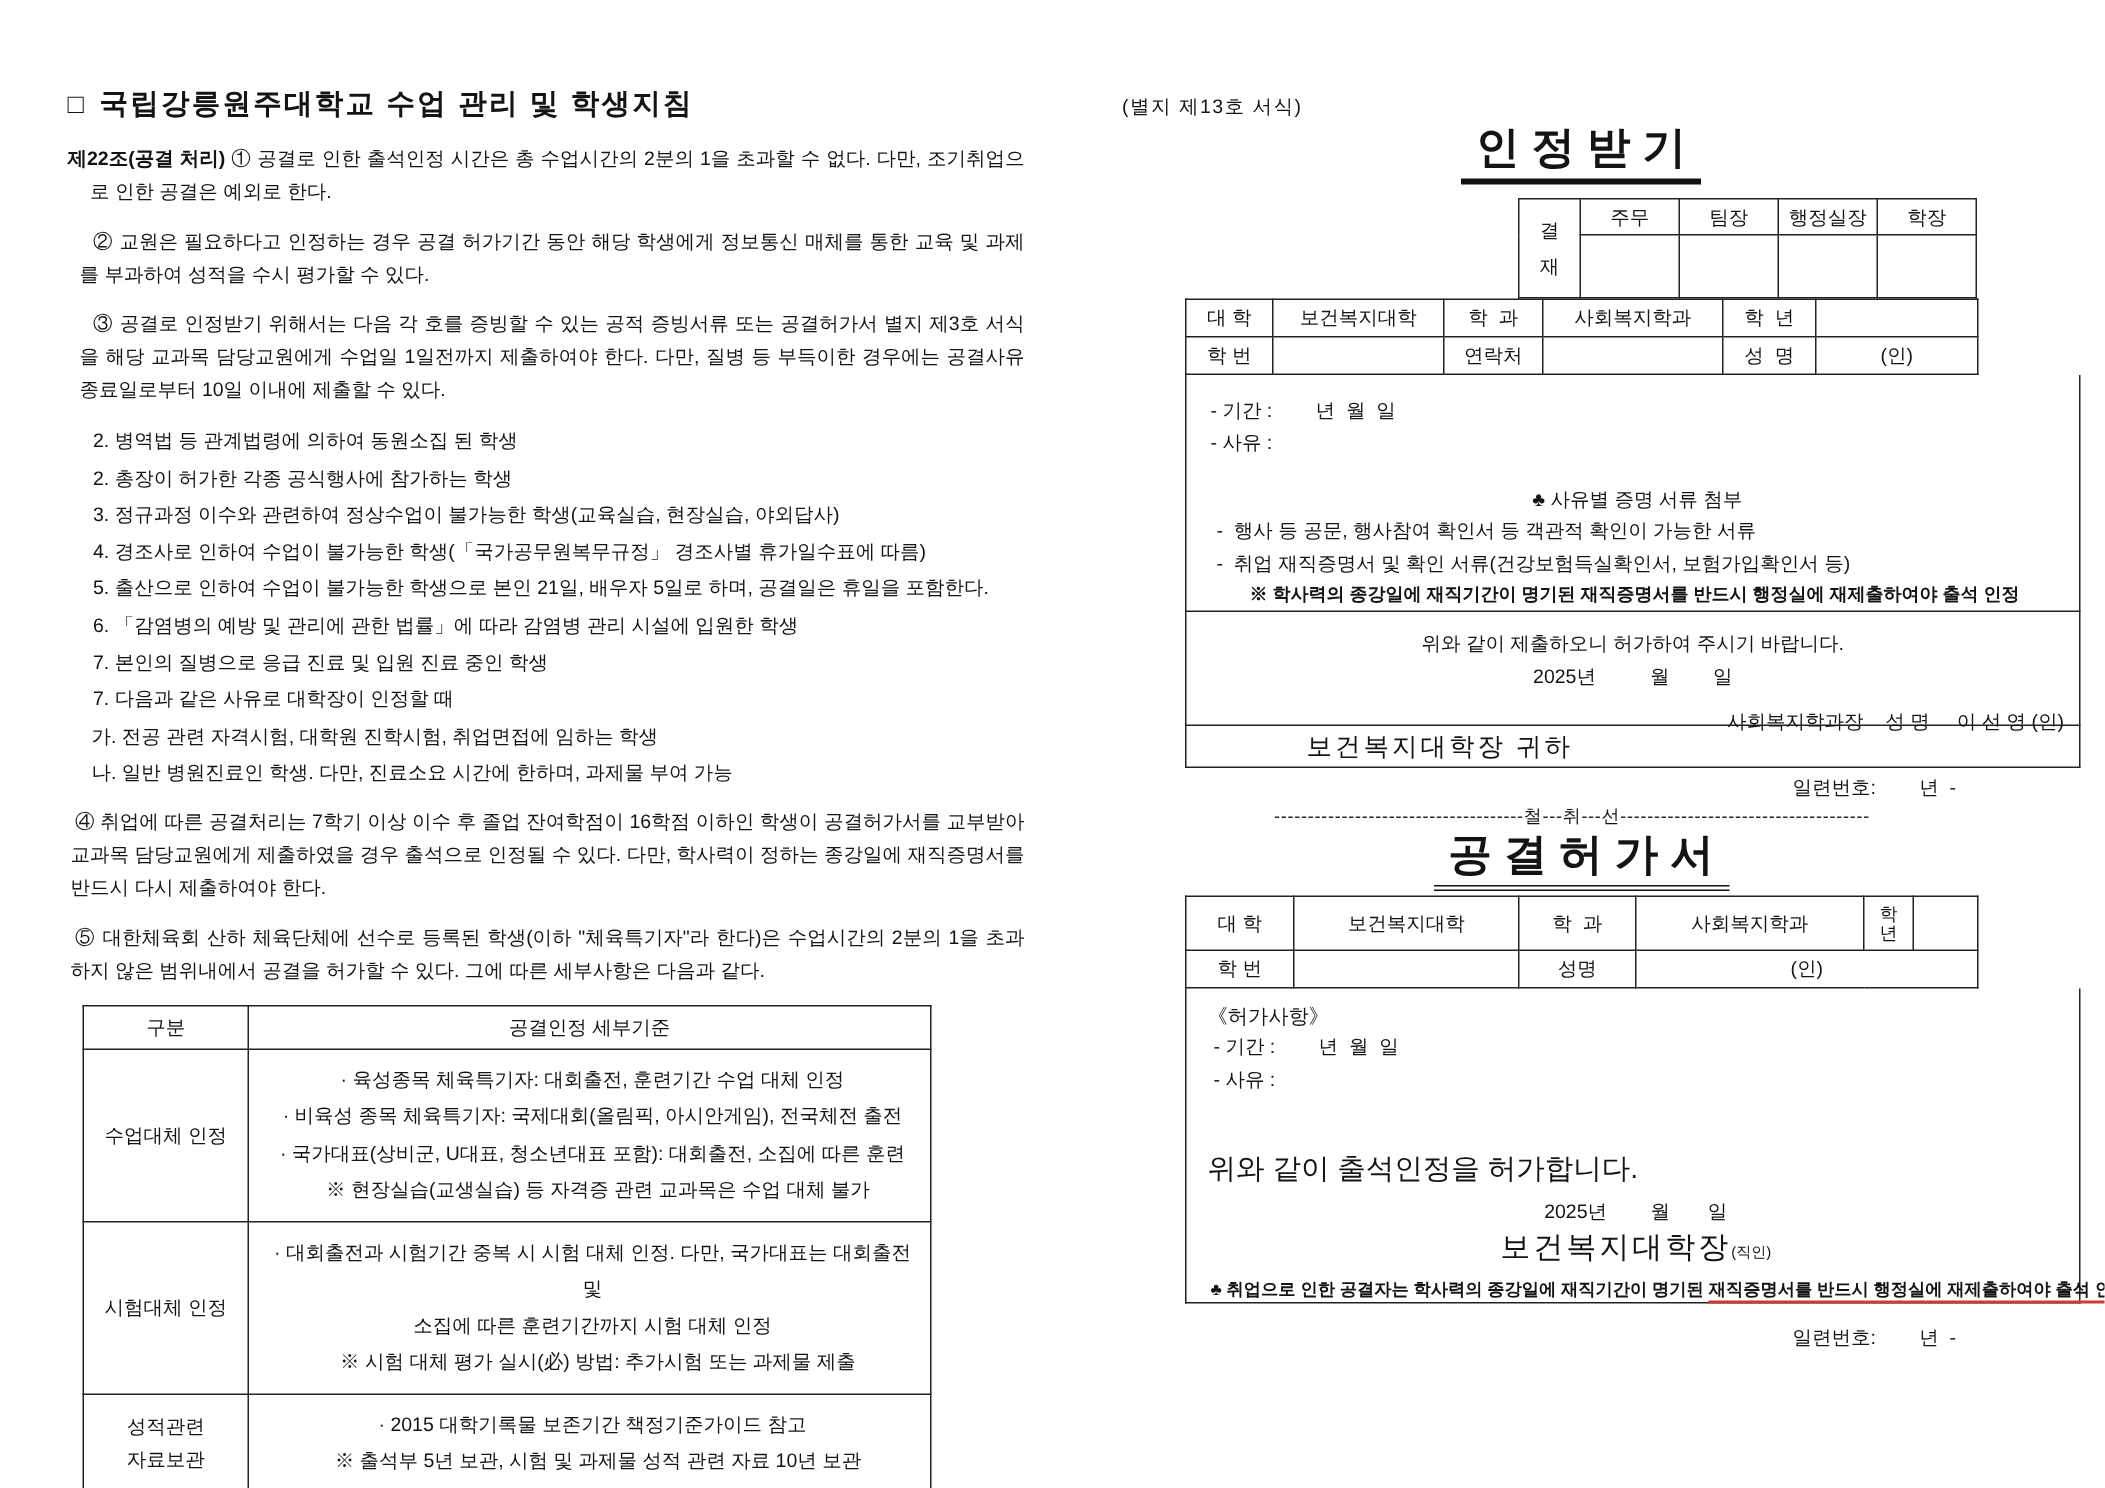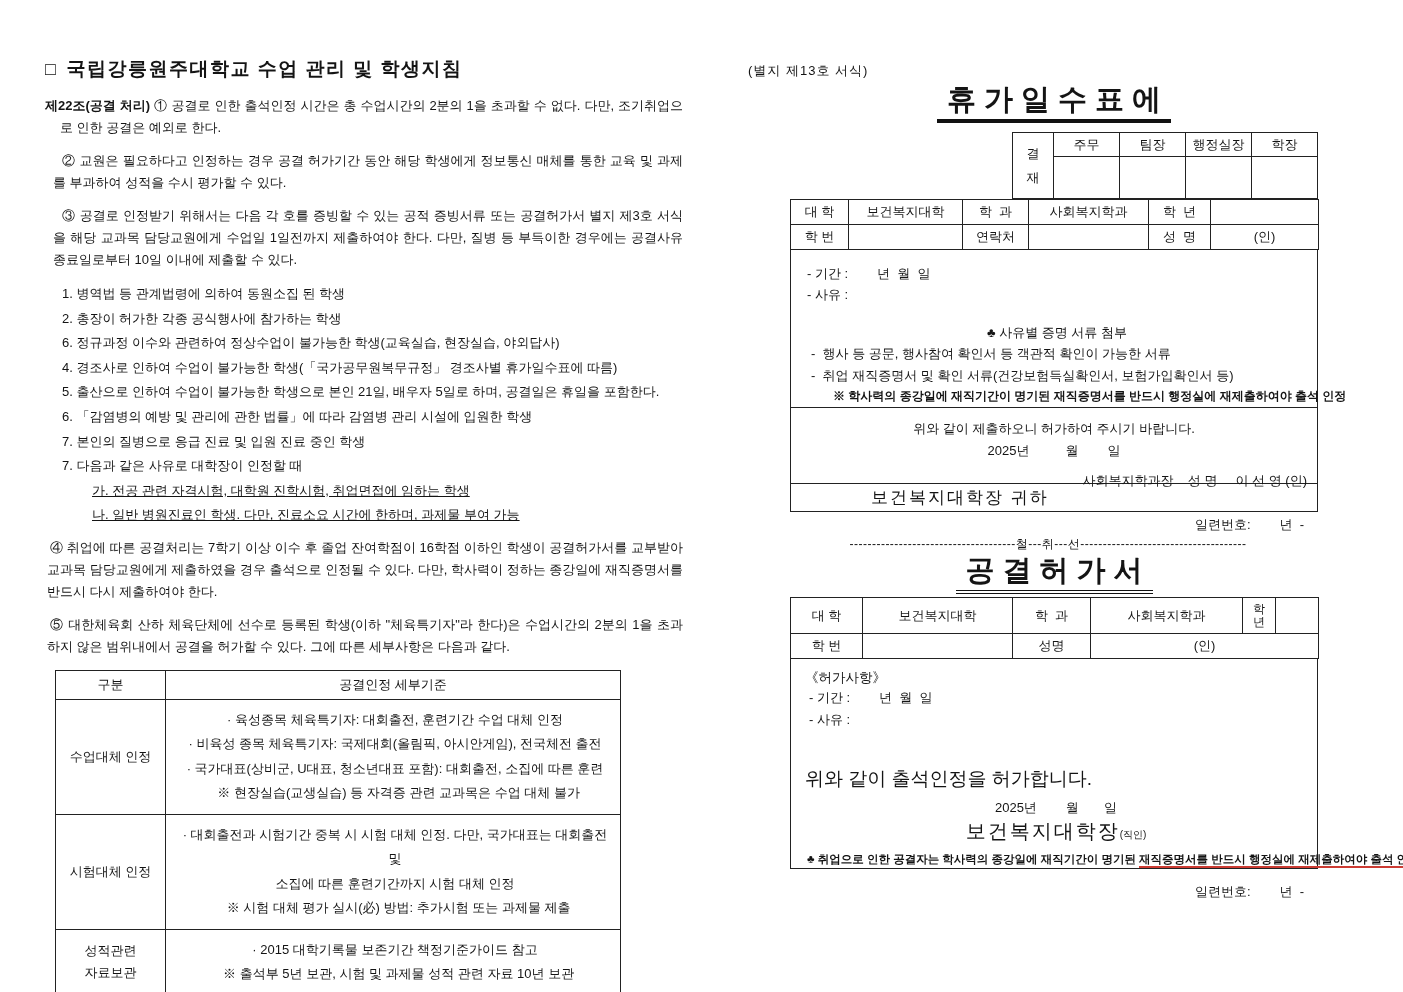--- a/index.html
+++ b/index.html
@@ -9,21 +9,21 @@
 
   
   .lcol {position:absolute; left:45px; top:56px; width:638px;}
   .doc-title {font-size:19px; font-weight:bold; margin:0 0 13px 0; letter-spacing:1.5px; white-space:nowrap;}
   .doc-title .sq {font-weight:normal; font-size:18px; margin-right:9px;}
   .para {font-size:13px; line-height:22px; margin:0 0 11px 0; text-align:justify;}
   .hang1 {padding-left:15px; text-indent:-15px;}
   .hang2 {padding-left:8px; text-indent:9px;}
   .hang3 {padding-left:2px; text-indent:3px;}
   .num-item {font-size:13px; line-height:24.6px; margin-left:17px; white-space:nowrap;}
-  .sub-item {font-size:13px; line-height:24.6px; margin-left:47px; white-space:nowrap;text-decoration:underline;}
+  .sub-item {font-size:13px; line-height:24.6px; margin-left:16px; white-space:nowrap;}
   .gap6 {height:2px;}
   .ltable {border-collapse:collapse; margin:12px 0 0 10px; width:566px; table-layout:fixed;}
   .ltable th, .ltable td {border:1.5px solid #222;}
   .ltable th {height:26px; font-size:13px; font-weight:normal; text-align:center;}
   .lt-label {width:110px; text-align:center; font-size:13px; white-space:pre-line; line-height:22px;}
   .lt-body {padding:8px 6px 8px 10px; vertical-align:middle;}
   .cell-line {font-size:13px; line-height:24.5px; white-space:pre-wrap;text-align:center;}
 
   
   .rcol {position:absolute; left:748px; top:62px; width:600px;}
@@ -39,21 +39,21 @@
   .ap-label {width:30px; white-space:pre-line; line-height:24px; padding:4px 5px;}
   .ap-head {width:63px; height:21px;}
   .ap-sig {height:39px;}
 
   table.info {border-collapse:collapse; width:528px; table-layout:fixed; margin-top:0;}
   table.info td {border:1.5px solid #222; font-size:13px; text-align:center; height:24px;
                  white-space:pre-wrap; overflow:hidden; padding:0 2px;}
   table.info2 td.hy {white-space:pre-line; line-height:13px; font-size:12px; padding:2px 0;}
   table.info2 tr.r1 td {height:31px;}
 
-  .box {border:1.5px solid #222; border-top:none; width:528px; box-sizing:border-box;}
+  .box {border:1.5px solid #222; border-top:none; width:597px; box-sizing:border-box;}
   .detail {height:158px; padding:13px 10px 0 16px;}
   .dline {font-size:13px; line-height:21px; white-space:pre-wrap;}
   .attach-title {text-align:center; margin-top:19px; font-size:13px;}
   .attach-line {font-size:13px; line-height:21px; margin-top:1px; padding-left:4px; white-space:pre-wrap;}
   .attach-note {font-size:12px; font-weight:bold; margin-top:2px; padding-left:26px; white-space:nowrap;}
   .submit {height:76px; padding-top:12px;}
   .s-center {text-align:center; font-size:13px; white-space:pre-wrap;}
   .s-right {text-align:right; font-size:13px; margin-top:12px; padding-right:10px; white-space:pre-wrap;}
   .recipient {height:28px; display:flex; align-items:center; font-size:17px;
               letter-spacing:2px; padding-left:80px; box-sizing:border-box;}
@@ -81,23 +81,23 @@
     <h1 class="doc-title">
       <span class="sq">□</span><span>국립강릉원주대학교 수업 관리 및 학생지침</span>
     </h1>
 
     <p class="para hang1"><b>제22조(공결 처리)</b><span> ① 공결로 인한 출석인정 시간은 총 수업시간의 2분의 1을 초과할 수 없다. 다만, 조기취업으로 인한 공결은 예외로 한다.</span></p>
 
     <p class="para hang2">② 교원은 필요하다고 인정하는 경우 공결 허가기간 동안 해당 학생에게 정보통신 매체를 통한 교육 및 과제를 부과하여 성적을 수시 평가할 수 있다.</p>
     <p class="para hang2">③ 공결로 인정받기 위해서는 다음 각 호를 증빙할 수 있는 공적 증빙서류 또는 공결허가서 별지 제3호 서식을 해당 교과목 담당교원에게 수업일 1일전까지 제출하여야 한다. 다만, 질병 등 부득이한 경우에는 공결사유 종료일로부터 10일 이내에 제출할 수 있다.</p>
 
     <div>
-      <div class="num-item">1. 병역법 등 관계법령에 의하여 동원소집 된 학생</div>
+      <div class="num-item">2. 병역법 등 관계법령에 의하여 동원소집 된 학생</div>
       <div class="num-item">2. 총장이 허가한 각종 공식행사에 참가하는 학생</div>
-      <div class="num-item">6. 정규과정 이수와 관련하여 정상수업이 불가능한 학생(교육실습, 현장실습, 야외답사)</div>
+      <div class="num-item">3. 정규과정 이수와 관련하여 정상수업이 불가능한 학생(교육실습, 현장실습, 야외답사)</div>
       <div class="num-item">4. 경조사로 인하여 수업이 불가능한 학생(「국가공무원복무규정」 경조사별 휴가일수표에 따름)</div>
       <div class="num-item">5. 출산으로 인하여 수업이 불가능한 학생으로 본인 21일, 배우자 5일로 하며, 공결일은 휴일을 포함한다.</div>
       <div class="num-item">6. 「감염병의 예방 및 관리에 관한 법률」에 따라 감염병 관리 시설에 입원한 학생</div>
       <div class="num-item">7. 본인의 질병으로 응급 진료 및 입원 진료 중인 학생</div>
       <div class="num-item">7. 다음과 같은 사유로 대학장이 인정할 때</div>
     </div>
     <div>
       <div class="sub-item">가. 전공 관련 자격시험, 대학원 진학시험, 취업면접에 임하는 학생</div>
       <div class="sub-item">나. 일반 병원진료인 학생. 다만, 진료소요 시간에 한하며, 과제물 부여 가능</div>
     </div>
@@ -143,21 +143,21 @@
       </tr>
     </tbody>
       </table>
   </div>
 
   <div class="rcol">
     <div class="stamp-note">(별지 제13호 서식)</div>
 
     <div class="form-wrap">
       <div class="ftitle">
-        <span class="t">휴가일수표에</span>
+        <span class="t">인정받기</span>
       </div>
 
       <table class="approval">
         <tbody>
             <tr>
           <td class="ap-label" rowspan="2">결
 재</td>
           <td class="ap-head">주무</td>
           <td class="ap-head">팀장</td>
           <td class="ap-head">행정실장</td>

